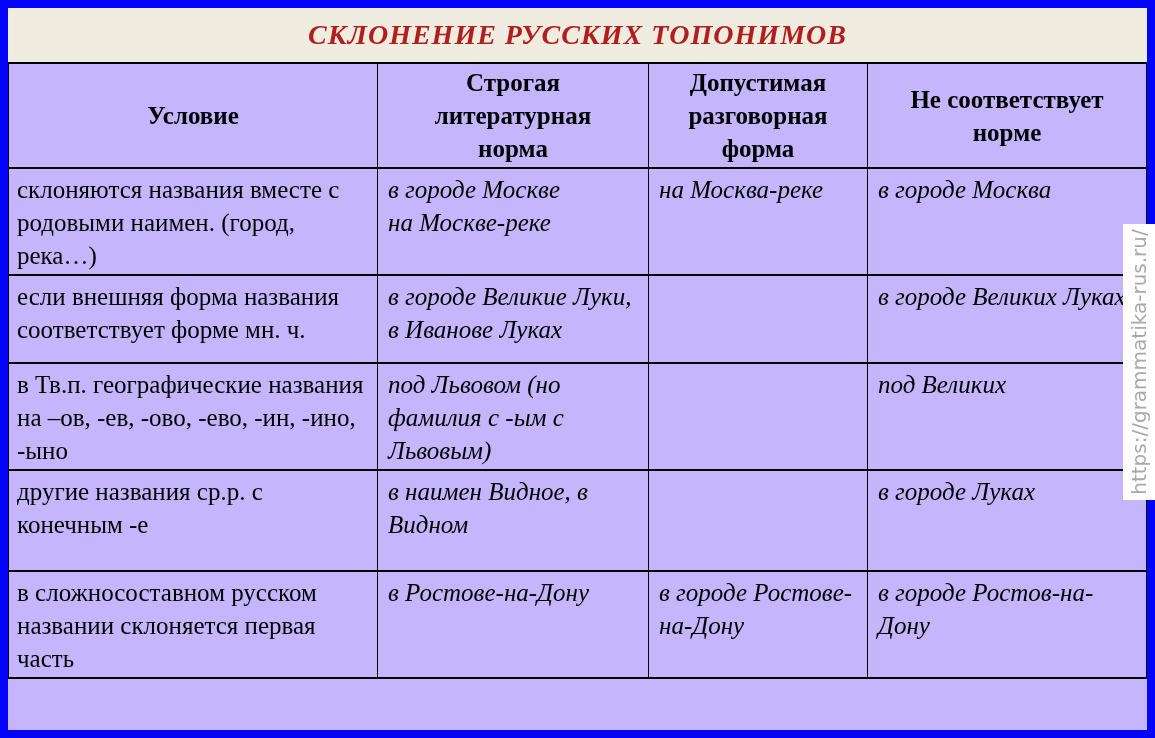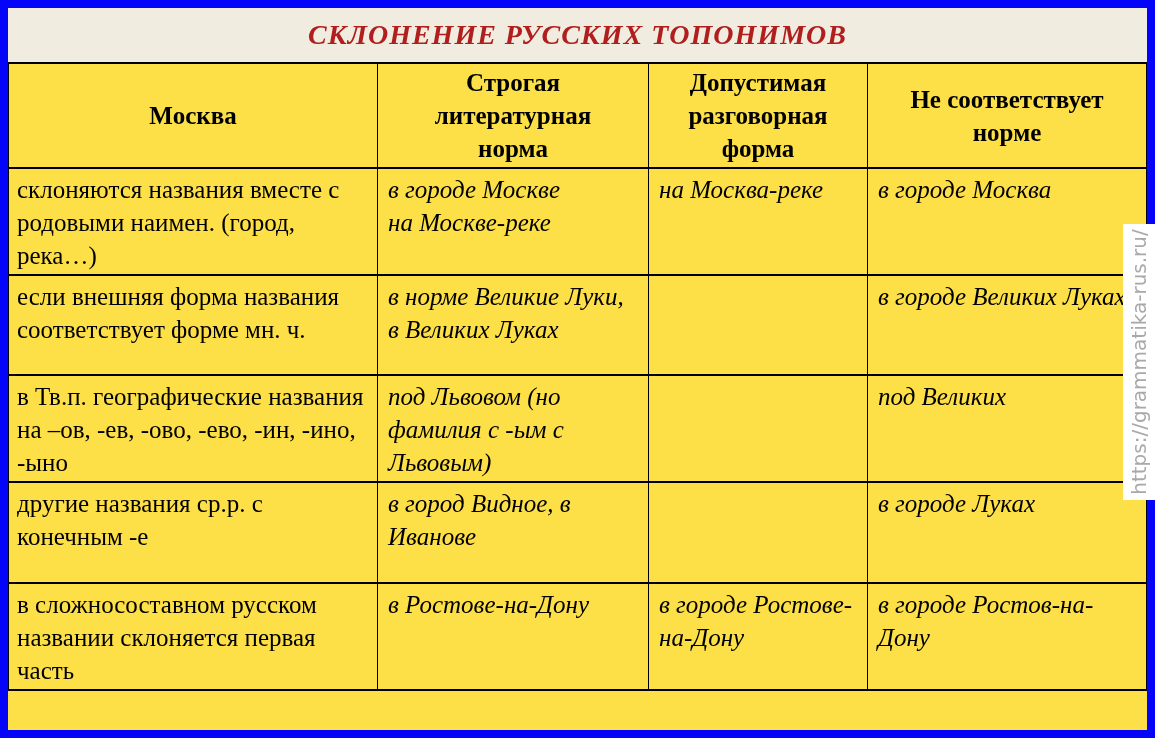--- a/index.html
+++ b/index.html
@@ -3,21 +3,21 @@
 <meta charset="utf-8">
 <style>
   html, body { margin: 0; padding: 0; }
   body {
     width: 1155px; height: 738px;
     background: #ffffff;
     font-family: "Liberation Serif", "DejaVu Serif", serif;
     position: relative;
     overflow: hidden;
   }
-  .page { position: absolute; inset: 0; background: #fde047; text-decoration: underline; }
+  .page { position: absolute; inset: 0; background: #c4b5fd; text-decoration: underline; }
 
   
   .frame {
     position: absolute; inset: 0;
     border: 8px solid #0404f8;
     pointer-events: none;
     z-index: 4;
   }
 
   
@@ -67,21 +67,21 @@
     padding: 2px 6px;
   }
   td {
     vertical-align: top;
     text-align: left;
     padding: 4px 8px 2px 10px;
   }
   td.cond { font-style: normal; padding-left: 8px; }
   td.ex { font-style: italic; margin-top: 43px; }
   tbody tr:nth-child(1) { height: 101px; padding-left: 39px; }
-  tbody tr:nth-child(2) { height: 100px; }
+  tbody tr:nth-child(2) { height: 88px; }
   tbody tr:nth-child(3) { height: 101px; }
   tbody tr:nth-child(4) { height: 101px; }
   tbody tr:nth-child(5) { height: 67px; padding-left: 19px;  }
   tbody tr:nth-child(6) { height: 88px;  }
 
   
   .watermark {
     position: absolute;
     top: 224px; right: 0;
     width: 32px; height: 276px;
@@ -110,54 +110,54 @@
   <div class="table-wrap">
     <table>
       <colgroup>
         <col class="c1">
           <col class="c2">
           <col class="c3">
           <col class="c4">
       </colgroup>
       <thead>
         <tr>
-          <th>Москва</th>
+          <th>Условие</th>
           <th>Строгая
 литературная
 норма</th>
           <th>Допустимая
 разговорная
 форма</th>
           <th>Не соответствует
 норме</th>
         </tr>
       </thead>
       <tbody>
         <tr>
           <td class="cond">склоняются названия вместе с родовыми наимен. (город, река…)</td>
           <td class="ex">в городе Москве
 на Москве-реке</td>
           <td class="ex">на Москва-реке</td>
           <td class="ex">в городе Москва</td>
         </tr>
         <tr>
           <td class="cond">если внешняя форма названия соответствует форме мн. ч.</td>
-          <td class="ex">в норме Великие Луки, в Великих Луках</td>
+          <td class="ex">в городе Великие Луки, в Иванове Луках</td>
           <td class="ex"></td>
           <td class="ex">в городе Великих Луках</td>
         </tr>
         <tr>
           <td class="cond">в Тв.п. географические названия на –ов, -ев, -ово, -ево, -ин, -ино, -ыно</td>
           <td class="ex">под Львовом (но фамилия с -ым с Львовым)</td>
           <td class="ex"></td>
           <td class="ex">под Великих</td>
         </tr>
         <tr>
           <td class="cond">другие названия ср.р. с конечным -е</td>
-          <td class="ex">в город Видное, в Иванове</td>
+          <td class="ex">в наимен Видное, в Видном</td>
           <td class="ex"></td>
           <td class="ex">в городе Луках</td>
         </tr>
         <tr>
           <td class="cond">в сложносоставном русском названии склоняется первая часть</td>
           <td class="ex">в Ростове-на-Дону</td>
           <td class="ex">в городе Ростове-на-Дону</td>
           <td class="ex">в городе Ростов-на-Дону</td>
         </tr>
       </tbody>

